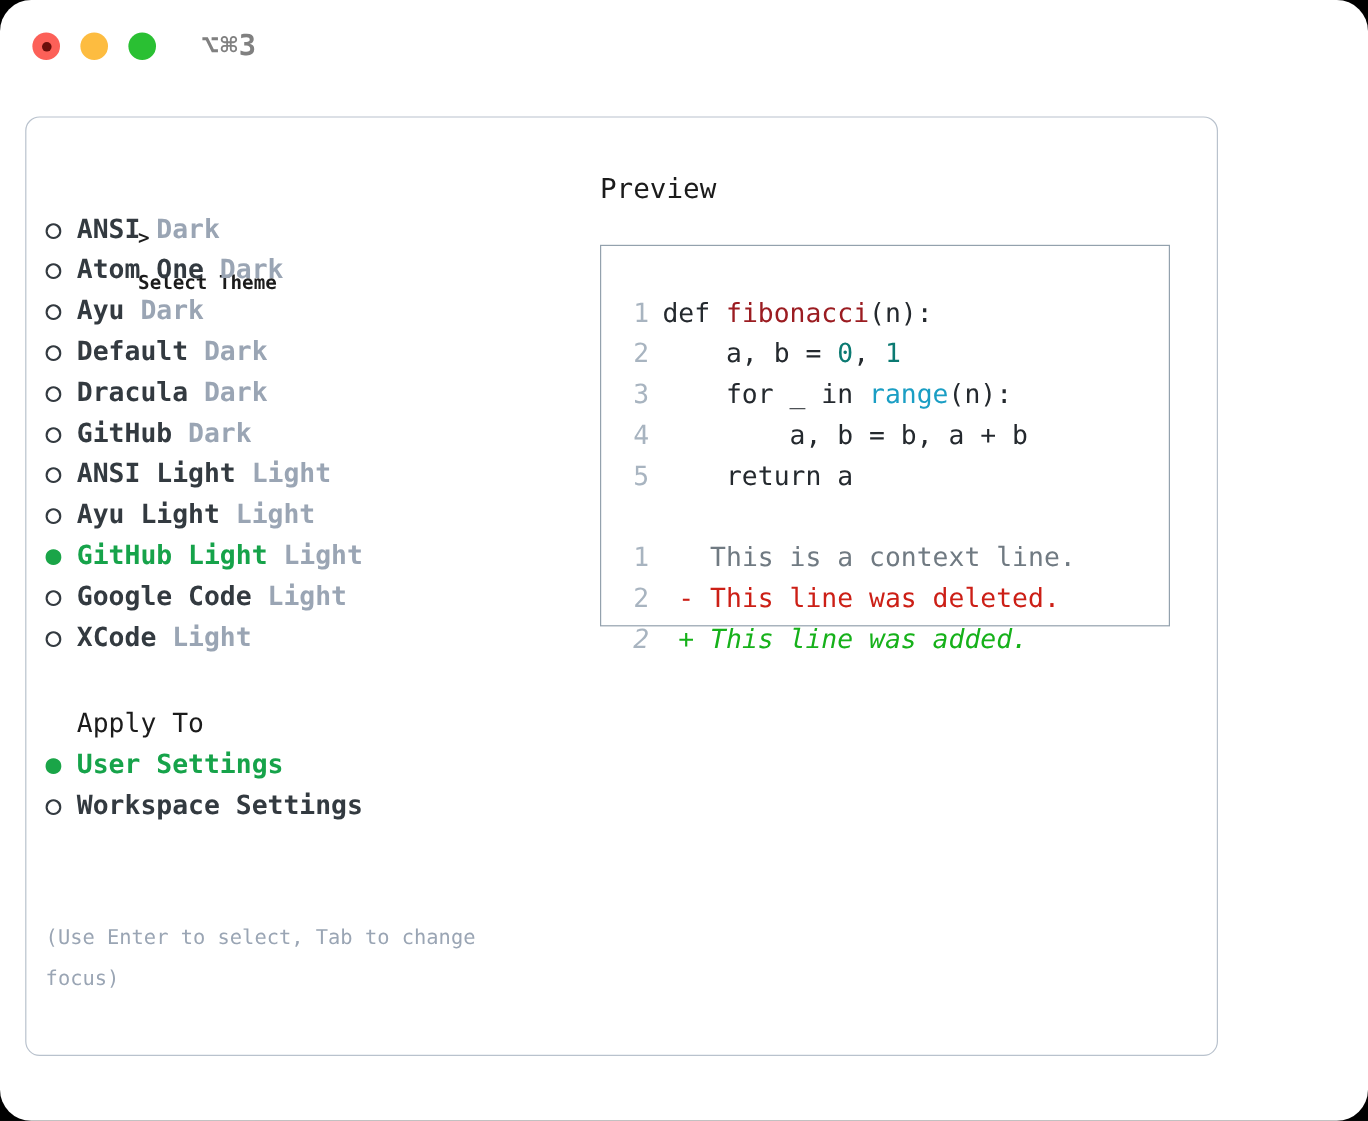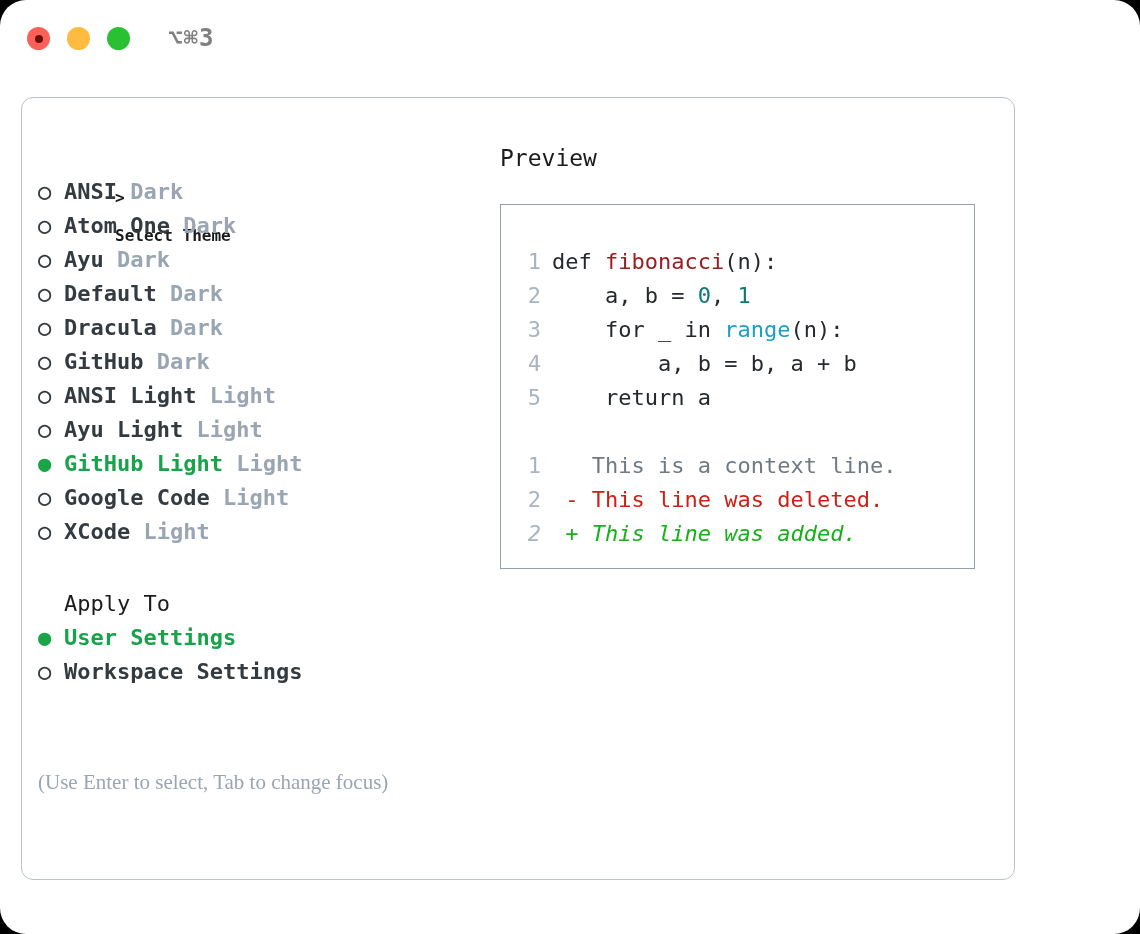--- a/index.html
+++ b/index.html
@@ -108,42 +108,41 @@
     height: 34px;
     line-height: 34px;
     padding-left: 26px;
     white-space: pre;
   }
 
   #hint {
     position: absolute;
     left: 16px; top: 667px;
     width: 405px;
-    font-size: 21px;
+    font-size: 17px;
     line-height: 34px;
     color: #9aa5b4;
-    font-family: Liberation Serif, serif;
   }
 
   
   #right-col {
     position: absolute;
     left: 478px; top: 43px;
   }
   #preview-title {
     font-size: 23px;
     font-weight: 400;
     color: #1b1b1b;
     height: 34px;
     line-height: 34px;
   }
   #preview-panel {
     position: absolute;
     left: 0; top: 63px;
-    width: 475px; height: 365px;
+    width: 475px; height: 318px;
     border: 1.6px solid #93a1ad;
     box-sizing: border-box;
     background: #ffffff;
   }
   #code-area {
     position: absolute;
     left: 8px; top: 40px;
     width: 460px;
   }
   .code-line {

